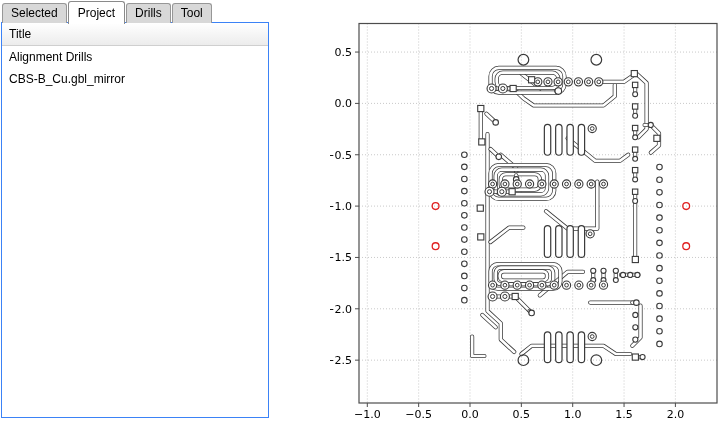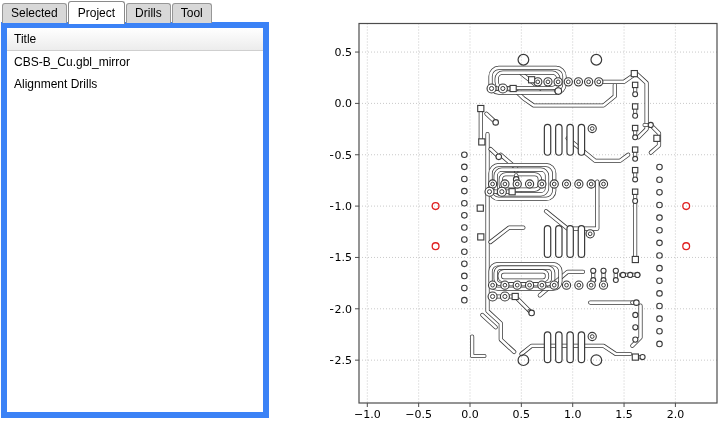--- a/index.html
+++ b/index.html
@@ -3,41 +3,41 @@
 <meta charset="utf-8">
 <style>
   html,body{margin:0;padding:0;}
   body{width:723px;height:428px;background:#ffffff;overflow:hidden;position:relative;
        font-family:"Liberation Sans","DejaVu Sans",sans-serif;color:#000;}
   .tabs{position:absolute;left:2px;top:1px;display:flex;align-items:flex-end;height:22px;z-index:3;}
   .tab{background:#d8d8d8;border:1px solid #979797;border-bottom:none;border-radius:3px 3px 0 0;
        font-size:12px;padding:2px 8px 3px 8px;margin-right:1px;cursor:default;white-space:nowrap;}
   .tab.active{background:#ffffff;border-color:#8a8a8a;padding:4px 9px 4px 9px;margin-bottom:-1px;z-index:4;}
   .panel{position:absolute;left:1px;top:22px;width:268px;height:396px;box-sizing:border-box;
-         border:6px solid #3b82f6;background:#ffffff;}
+         border:1px solid #3b82f6;background:#ffffff;}
   .tree-header{height:22px;line-height:22px;padding-left:7px;font-size:12px;
                background:linear-gradient(#ffffff,#ececec);border-bottom:1px solid #cfcfcf;}
   .tree-item{height:22px;line-height:22px;padding-left:7px;font-size:12px;background:#ffffff;}
   svg.plot{position:absolute;left:330px;top:0;width:393px;height:428px;background:#ffffff;}
   svg.plot text{font-family:"DejaVu Sans","Liberation Sans",sans-serif;font-size:11px;fill:#000;}
 </style>
 </head>
 <body>
 
 <div class="tabs">
   <div class="tab">Selected</div>
   <div class="tab active">Project</div>
   <div class="tab">Drills</div>
   <div class="tab">Tool</div>
 </div>
 
 <div class="panel">
   <div class="tree-header">Title</div>
+  <div class="tree-item">Alignment Drills</div>
   <div class="tree-item">CBS-B_Cu.gbl_mirror</div>
-  <div class="tree-item">Alignment Drills</div>
 </div>
 
 <svg class="plot" viewBox="330 0 393 428">
     <line x1="367.3" y1="23.5" x2="367.3" y2="403" stroke="#c9c9c9" stroke-width="1" stroke-dasharray="1,2"></line>
     <line x1="367.3" y1="403" x2="367.3" y2="407" stroke="#4d4d4d" stroke-width="1"></line>
     <text x="367.3" y="418" text-anchor="middle">−1.0</text>
     <line x1="418.65" y1="23.5" x2="418.65" y2="403" stroke="#c9c9c9" stroke-width="1" stroke-dasharray="1,2"></line>
     <line x1="418.65" y1="403" x2="418.65" y2="407" stroke="#4d4d4d" stroke-width="1"></line>
     <text x="418.65" y="418" text-anchor="middle">−0.5</text>
     <line x1="470" y1="23.5" x2="470" y2="403" stroke="#c9c9c9" stroke-width="1" stroke-dasharray="1,2"></line>

